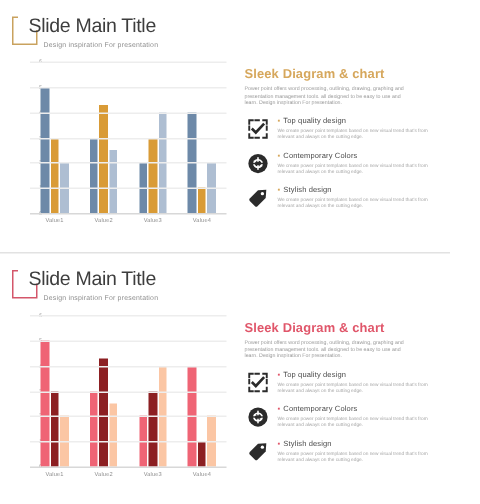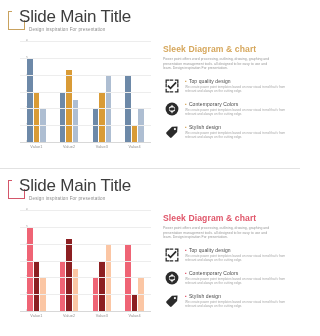--- a/index.html
+++ b/index.html
@@ -28,21 +28,21 @@
     box-sizing:border-box;
     background:transparent;
   }
   .bracket.red{border-color:#d4566a;}
   .bracket-mask{
     position:absolute;left:4px;top:-1px;
     width:16px;height:13px;background:#ffffff;
   }
   .title{
     position:absolute;left:11px;top:0px;
-    font-size:17px;font-weight:400;
+    font-size:13px;font-weight:400;
     color:#3d3d3d;letter-spacing:-.2px;
     white-space:nowrap;line-height:18px;
   }
   .subtitle{
     position:absolute;left:21px;top:19px;
     font-size:4.6px;color:#8e8e8e;
     letter-spacing:.15px;white-space:nowrap;
   }
 
   

